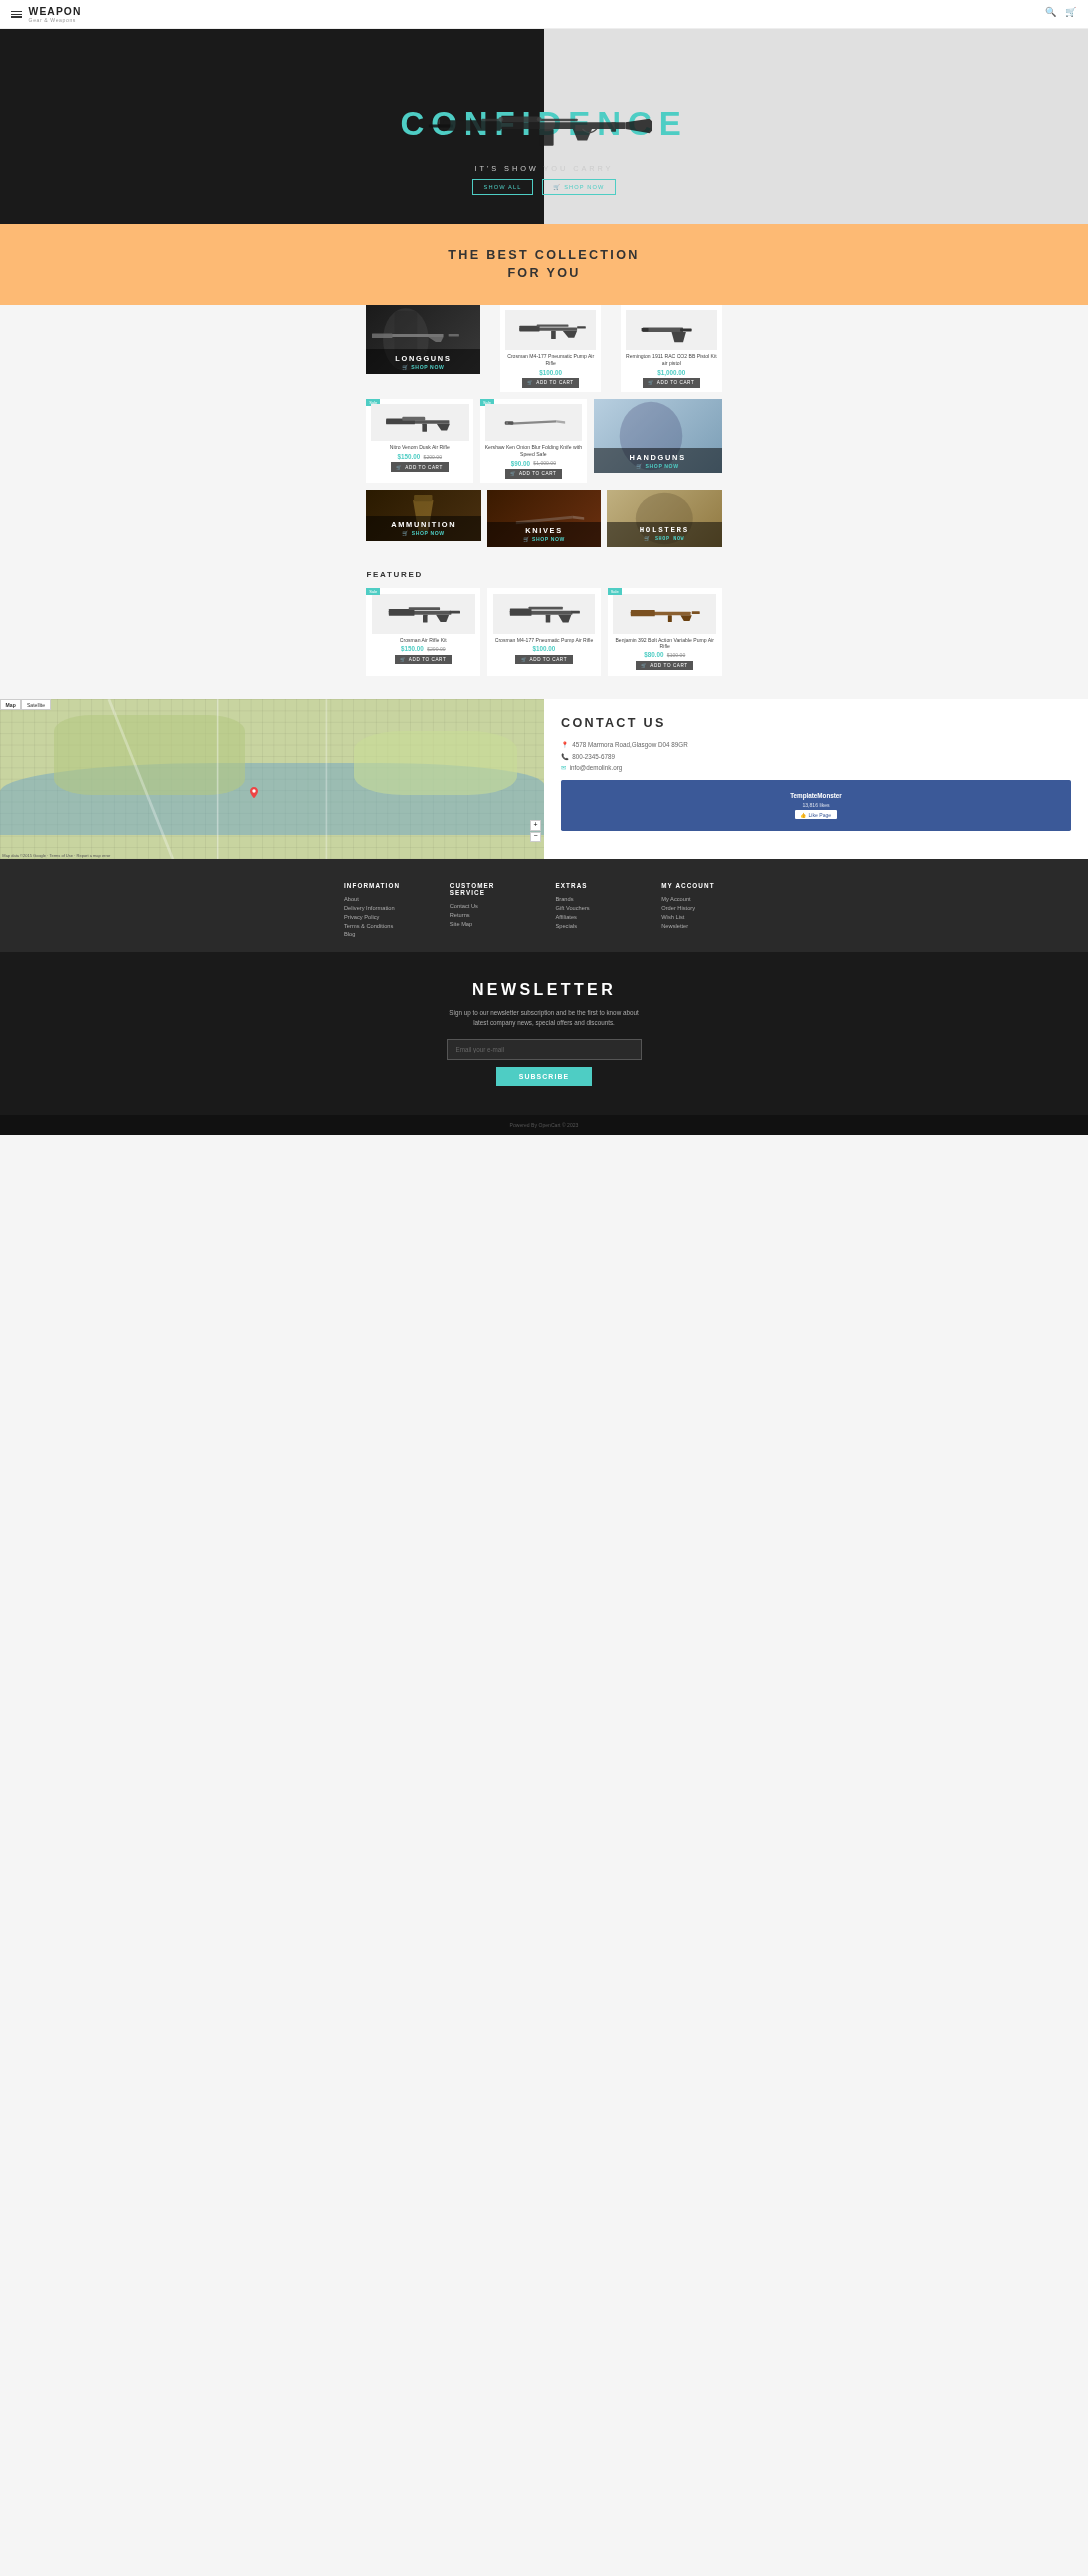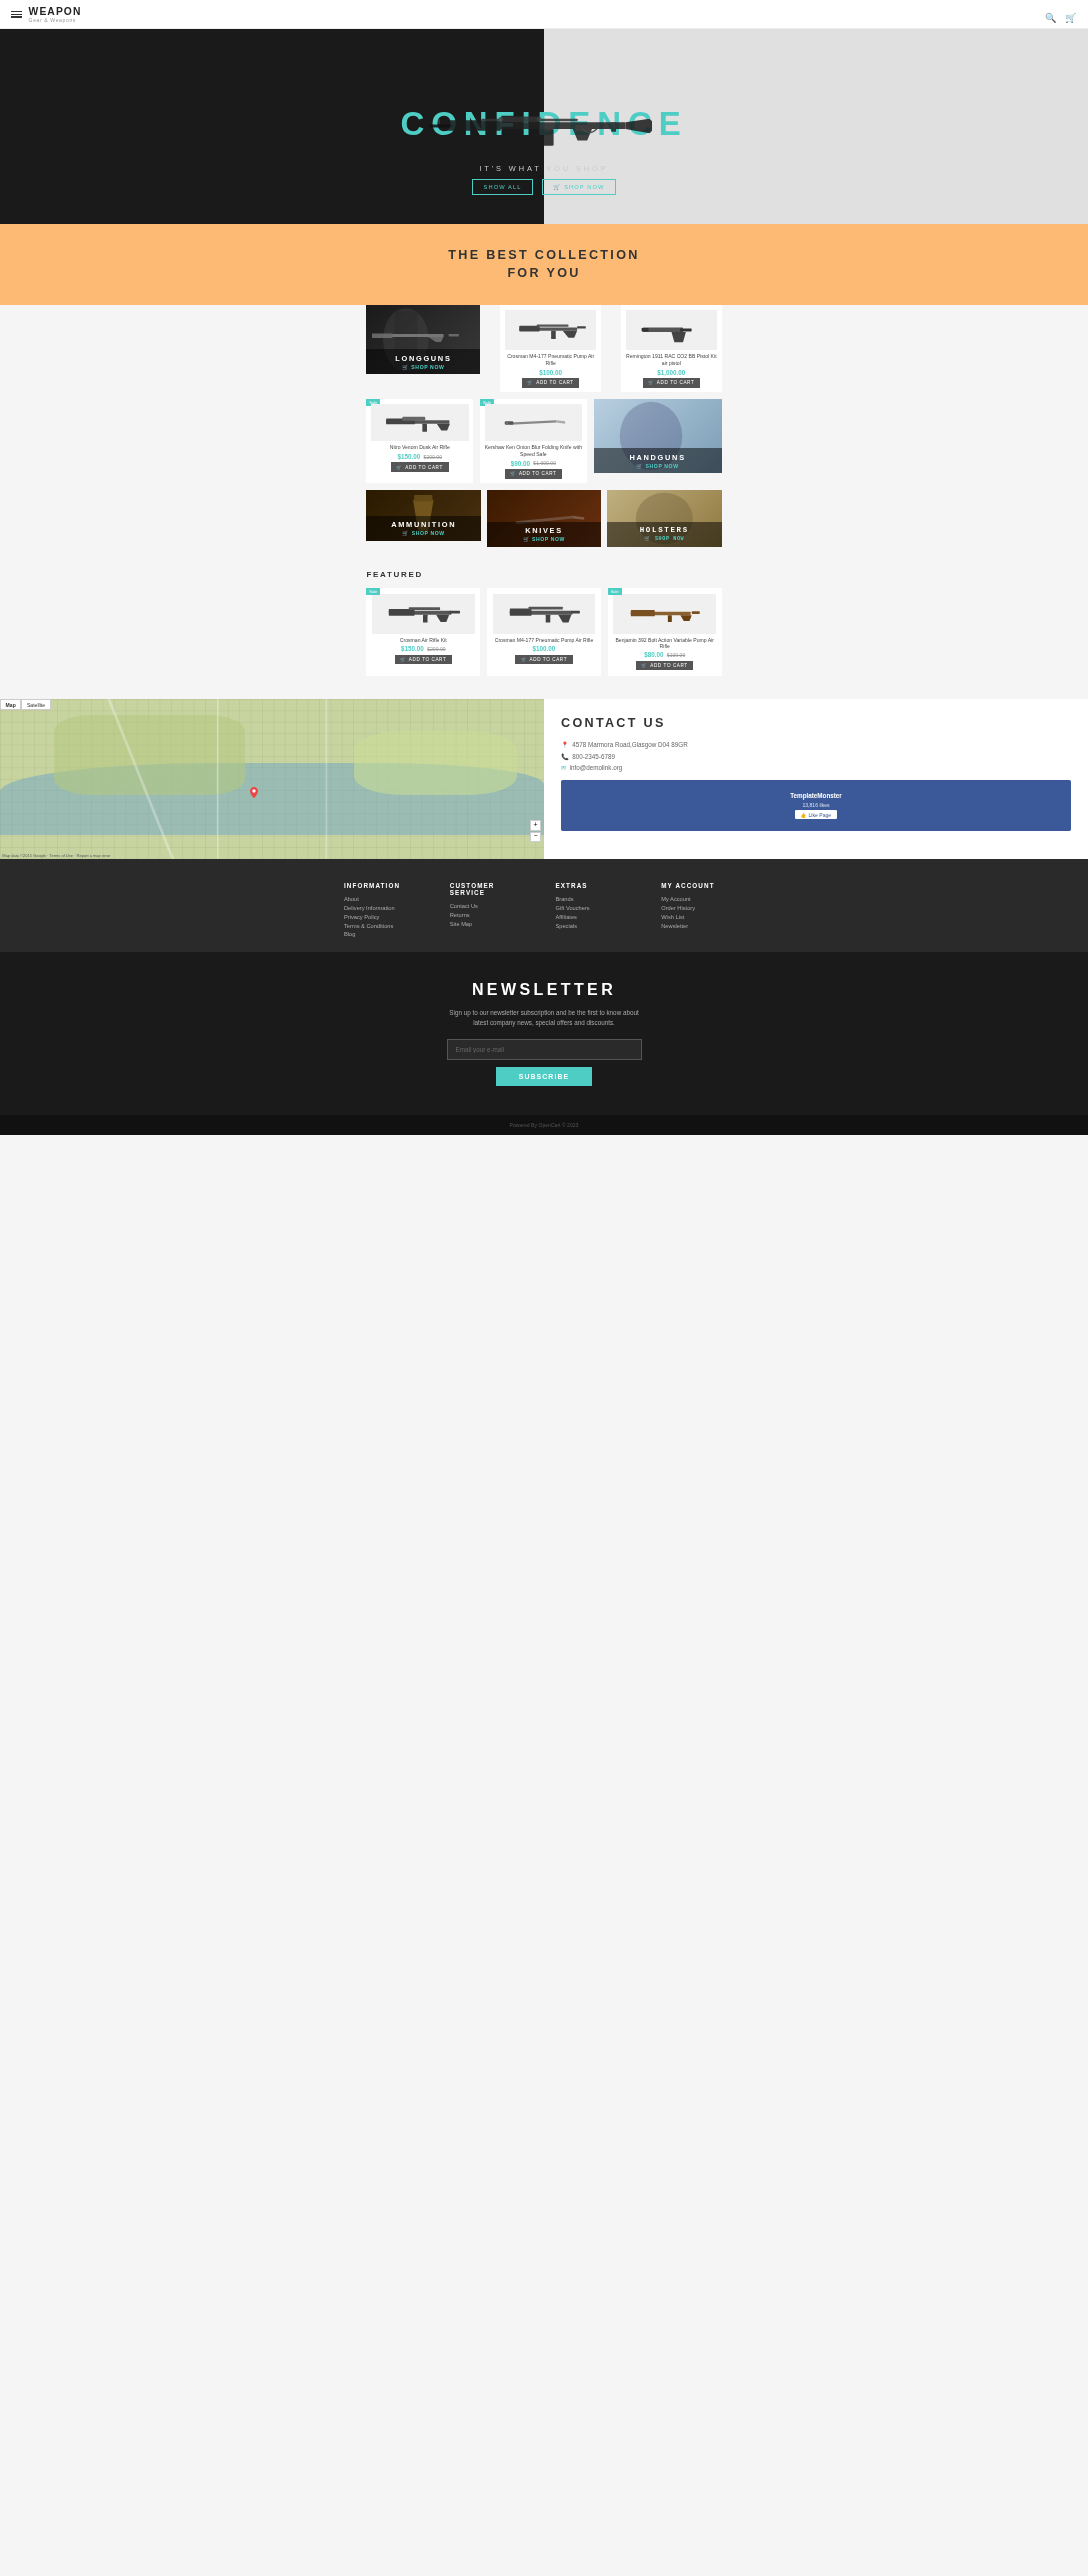--- a/index.html
+++ b/index.html
@@ -1,20 +1,20 @@
 <!DOCTYPE html>
 <html style="font-size:9.2px"><head>
   <meta charset="utf-8">
   <style>
     * { margin: 0; padding: 0; box-sizing: border-box; }
     body { font-family: Arial, sans-serif; background: #f5f5f5; color: #333; }
 
     
     .header {
-      display: flex; align-items: flex-end; justify-content: space-between;
+      display: flex; align-items: flex-start; justify-content: space-between;
       padding: 5.7px 11.4px; background: #fff; border-bottom: 0.6px solid #eee;
       position: relative; z-index: 10;
     }
     .header-left { display: flex; align-items: center; gap: 6.9px; }
     .hamburger { display: flex; flex-direction: column; gap: 1.7px; cursor: pointer; }
     .hamburger span { display: block; width: 10.3px; height: 1.1px; background: #333; }
     .logo-text { font-size: 10.3px; font-weight: bold; letter-spacing: 1.1px; color: #222; }
     .logo-sub { font-size: 5.1px; color: #999; letter-spacing: 0.6px; display: block; }
     .header-right { display: flex; gap: 8px; align-items: center; }
     .icon-btn { background: none; border: none; cursor: pointer; font-size: 9.2px; color: #555; }
@@ -230,21 +230,21 @@
         <circle cx="240" cy="36" r="5" fill="#444"></circle>
 
         <path d="M330 56 Q345 72 360 56" stroke="#333" stroke-width="3" fill="none"></path>
 
         <rect x="30" y="36" width="3" height="10" fill="#444"></rect>
 
         <rect x="390" y="42" width="10" height="20" fill="#222" rx="1"></rect>
       </svg>
     </div>
 
-    <div class="its-what">IT'S WHAT YOU SHOP</div>
+    <div class="its-what">IT'S SHOW YOU CARRY</div>
     <div class="hero-btns">
       <button class="btn-hero">SHOW ALL</button>
       <button class="btn-hero">
         <span>🛒 </span><span>SHOP NOW</span>
       </button>
     </div>
   </div>
 </section>
 
 <section style="background:#fdba74; padding:23px 11.4px 5.7px; text-align:center;">

